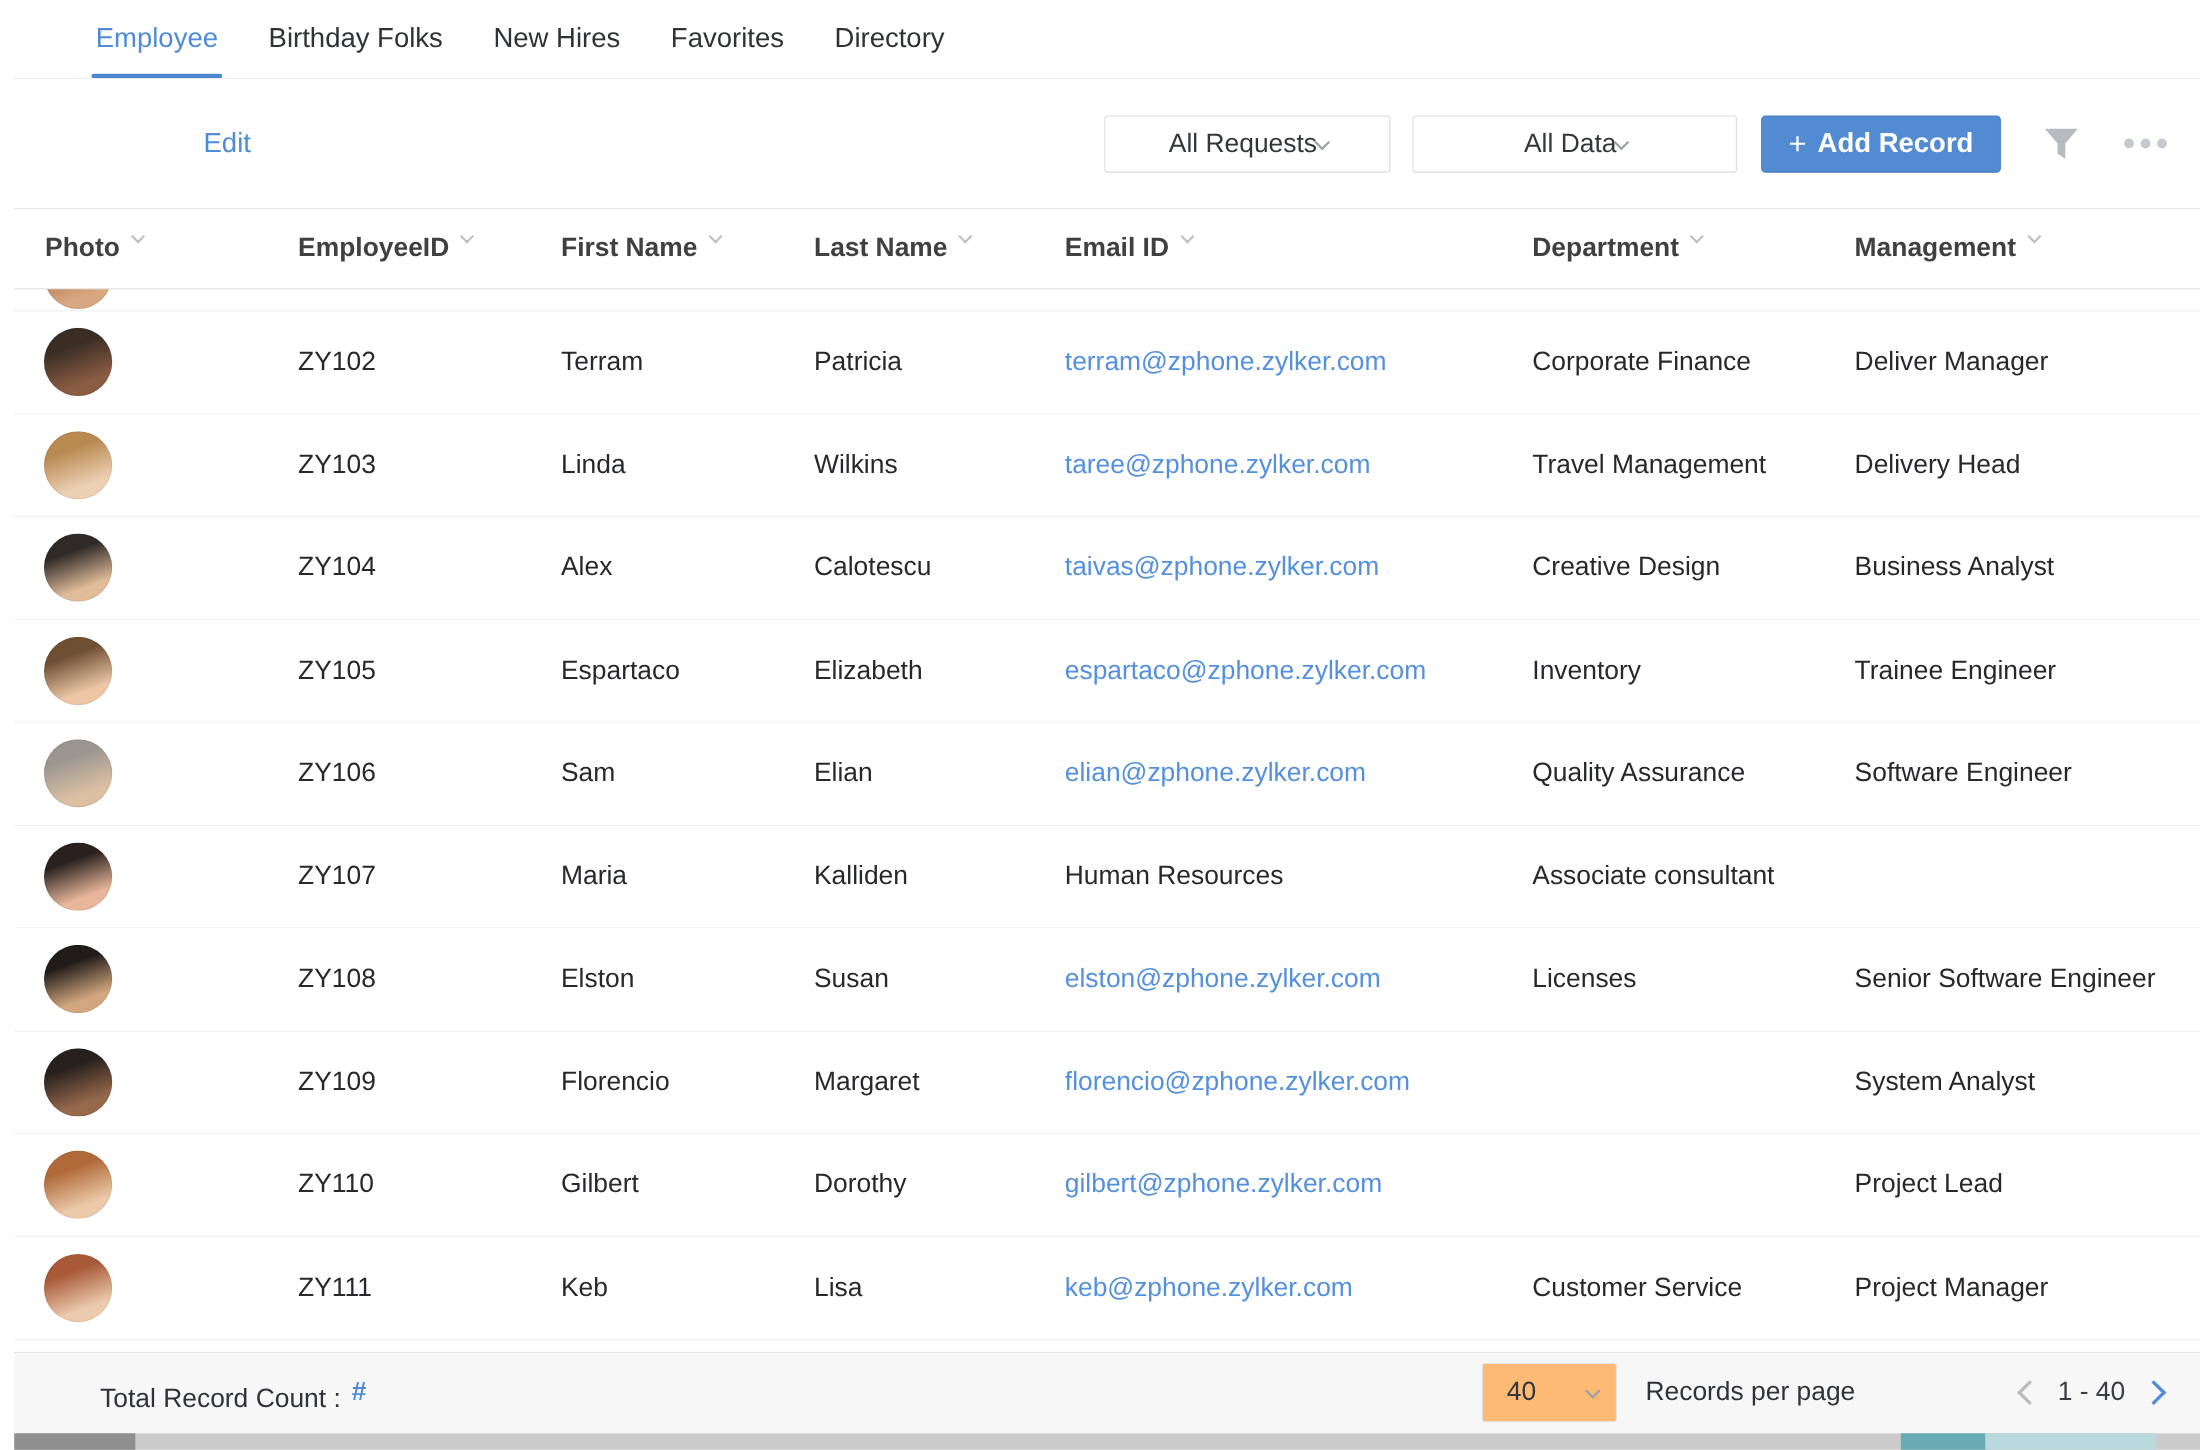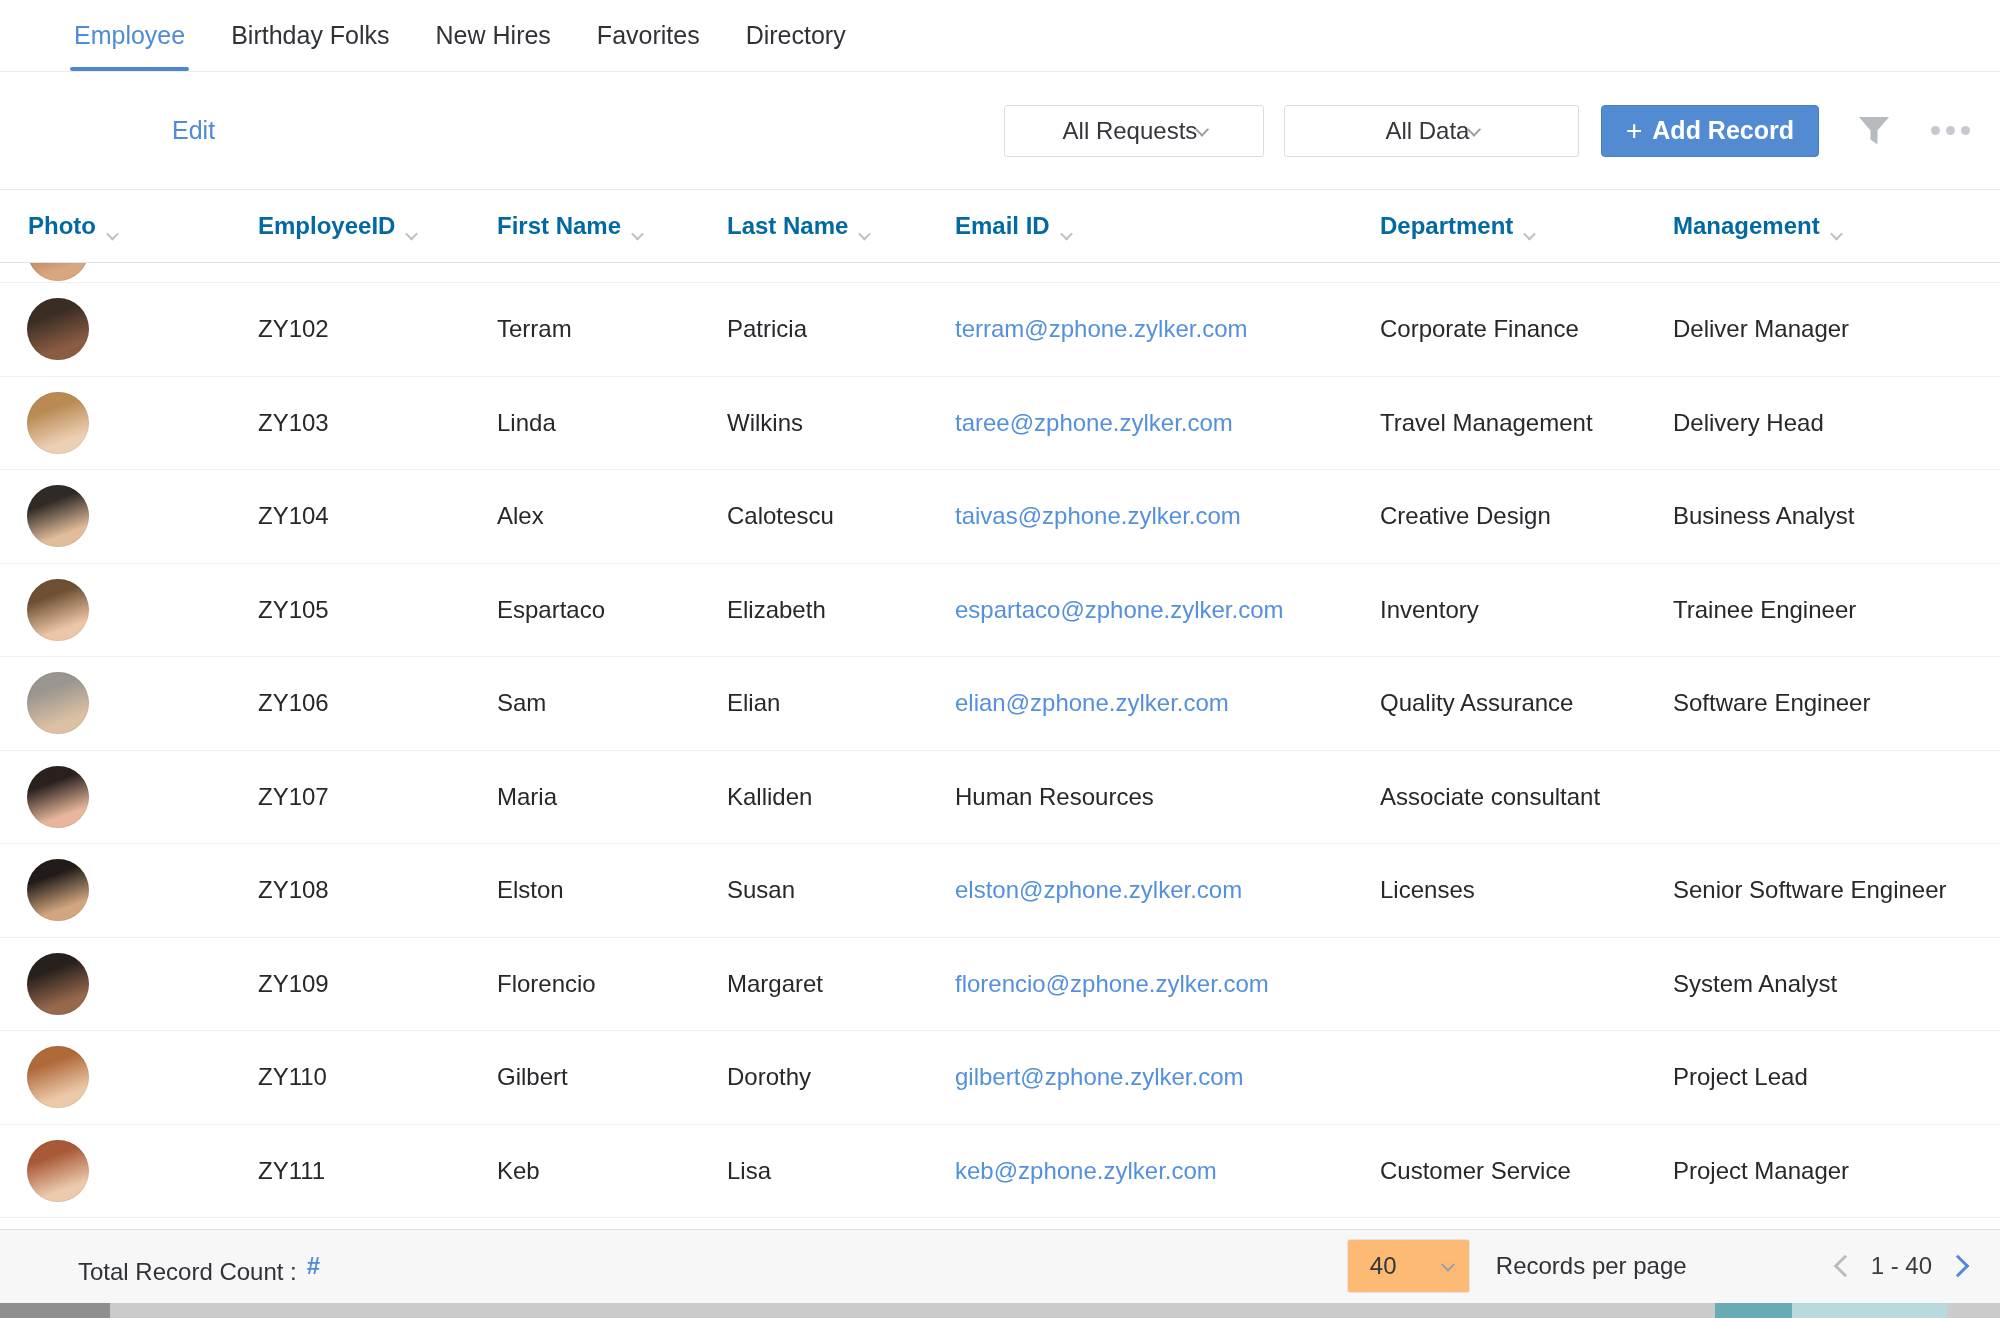--- a/index.html
+++ b/index.html
@@ -1,21 +1,21 @@
 <!DOCTYPE html>
 <html><head>
 <meta charset="utf-8">
 <style>
   * { box-sizing: border-box; margin: 0; padding: 0; }
   html,body { width:2000px; height:1318px; }
   body {
     font-family: "Liberation Sans", "DejaVu Sans", sans-serif;
     background:#ffffff; color:#26282b; overflow:hidden;
   }
-  .page { width:2000px; height:1318px; position:relative; background:#fff; }
+  .page { width:2000px; height:1318px; position:relative; background:#fff;padding-left:13px; }
 
   
   .tabbar { height:72px; display:flex; align-items:stretch; padding-left:72px;
             border-bottom:1px solid #ececec; background:#fff; }
   .tab { position:relative; display:flex; align-items:center; margin-right:42px;
          font-size:25px; color:#2f3237; cursor:pointer; padding:0 2px; }
   .tab.active { color:#4f8bd6; }
   .tab .underline { display:none; position:absolute; left:-2px; right:-2px; bottom:0;
                     height:4px; background:#4d87cf; border-radius:2px; }
   .tab.active .underline { display:block; }
@@ -39,22 +39,22 @@
              border-radius:4px; color:#fff; display:flex; align-items:center; gap:10px;
              font-size:25px; font-weight:600; cursor:pointer; }
   .btn-add .plus { font-size:28px; font-weight:400; line-height:1; }
   .icon-filter { margin-left:38px; cursor:pointer; display:flex; align-items:center; }
   .icon-more { margin-left:40px; display:flex; gap:6px; cursor:pointer; align-items:center; }
   .icon-more i { width:9px; height:9px; border-radius:50%; background:#c6cad0; display:block; }
 
   
   .grid-cols { display:grid; grid-template-columns:258px 239px 230px 228px 425px 293px 327px; align-items:center; }
   .thead { height:73px; border-bottom:1px solid #e2e2e2; background:#fff; }
-  .th { display:flex; align-items:flex-end; gap:12px; font-size:24px; font-weight:600;
-        color:#0369a1; cursor:pointer; }
+  .th { display:flex; align-items:flex-start; gap:12px; font-size:24px; font-weight:600;
+        color:#404040; cursor:pointer; }
   .th:first-child { padding-left:28px; }
   .th .chev { width:9px; height:9px; border-color:#bcbfc4; border-width:2px; }
 
   .partial-row { height:20px; position:relative; overflow:hidden; border-bottom:1px solid #efefef; }
   .partial-row .avatar { position:absolute; left:27px; top:-44px; }
 
   .trow { height:93.5px; border-bottom:1px solid #efefef; background:#fff; }
   .cell { font-size:24px; color:#26282b; overflow:hidden; white-space:nowrap; }
   .photo-cell { padding-left:27px; }
   .avatar { width:62px; height:62px; border-radius:50%; box-shadow:inset 0 0 0 1px rgba(0,0,0,.06); }

